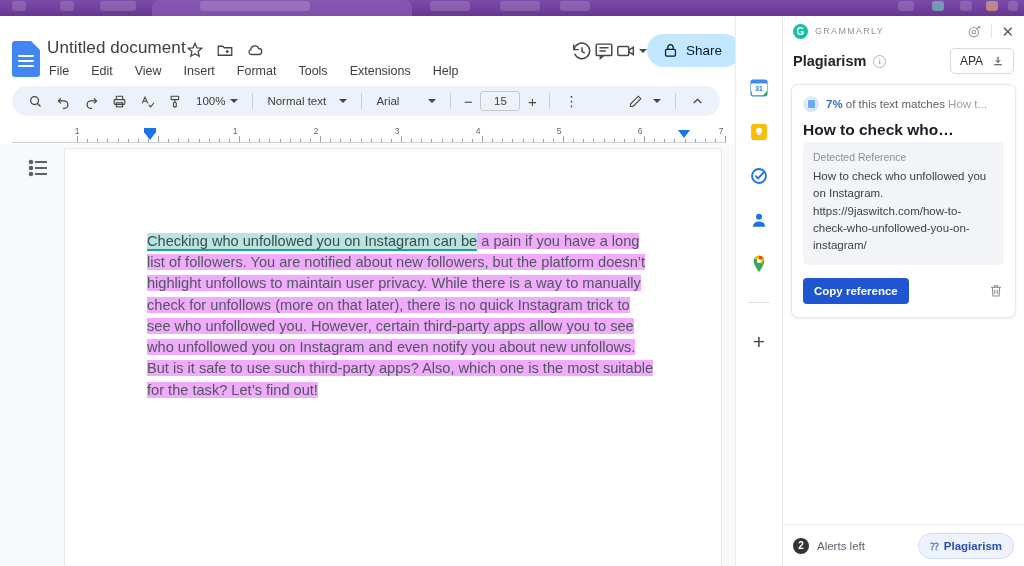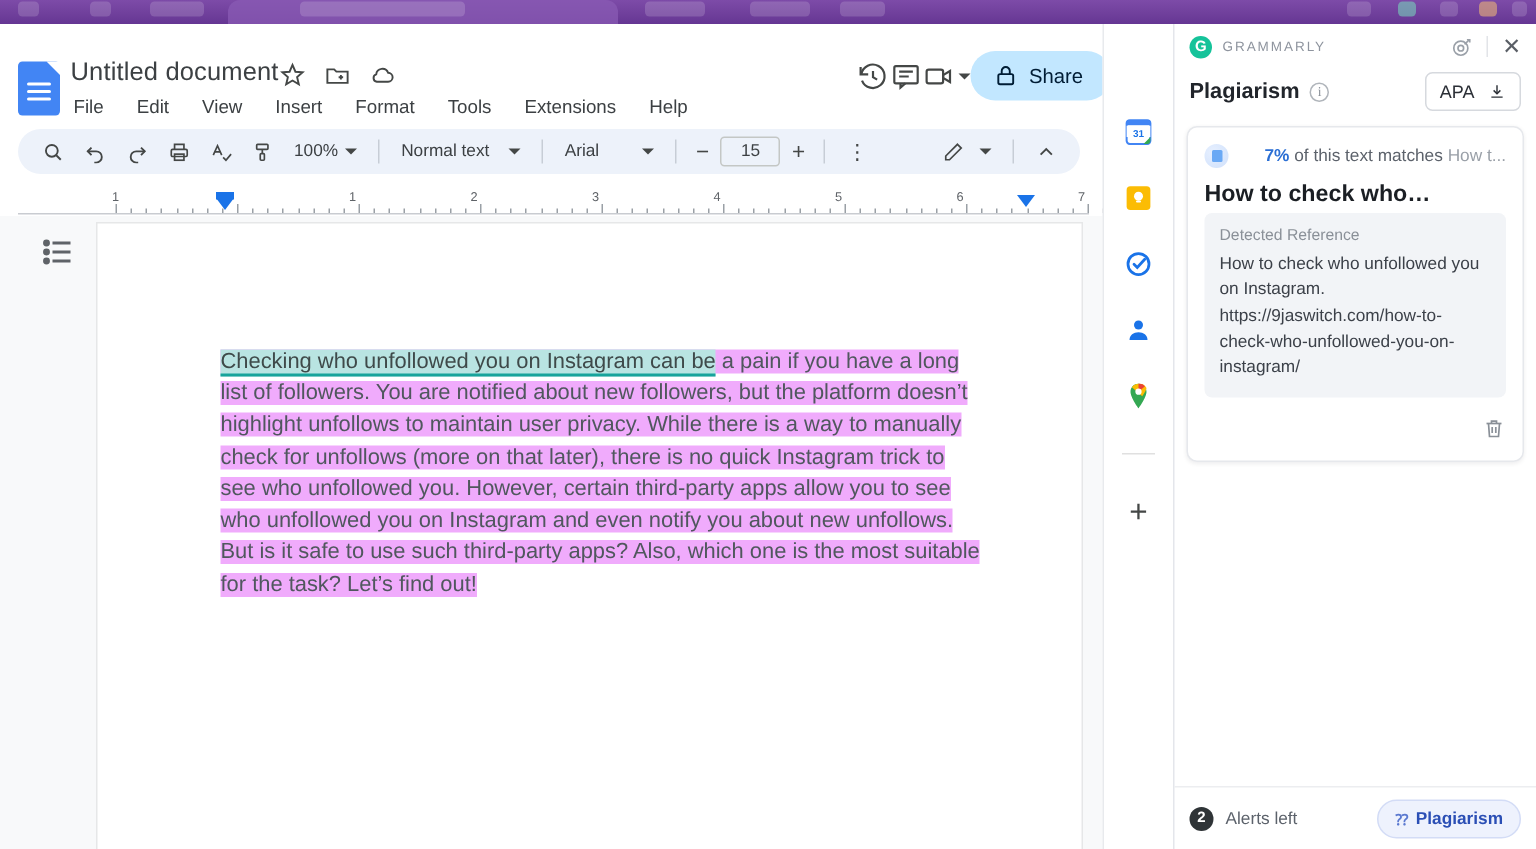--- a/index.html
+++ b/index.html
@@ -194,21 +194,21 @@
     margin-left: auto; display: flex; align-items: center; gap: 9px;
     border: 1px solid #d6d9de; border-radius: 5px; padding: 5px 9px;
     font-size: 12px; color: #2b2f36; cursor: pointer; background: #fff;
   }
   .gp-apa svg { width: 12px; height: 12px; }
 
   .gp-card {
     margin: 0 8px; background: #fff; border: 1px solid #e6e8ec; border-radius: 7px;
     padding: 11px 11px 13px; box-shadow: 0 1px 3px rgba(17,20,24,.07);
   }
-  .match-row { display: flex; align-items: center; gap: 24px; margin-bottom: 9px; }
+  .match-row { display: flex; align-items: center; gap: 7px; margin-bottom: 9px; }
   .match-badge {
     width: 16px; height: 16px; border-radius: 50%;
     background: radial-gradient(circle at 35% 35%, #e7f0ff, #cfe0fb);
     display: flex; align-items: center; justify-content: center; flex: 0 0 auto;
   }
   .match-badge i { width: 7px; height: 8px; background: #6aa9f5; display: block; border-radius: 1px; }
   .match-text {
     font-size: 11.5px; color: #5c626b; white-space: nowrap; overflow: hidden;
   }
   .match-text b { color: #2b6fd4; font-weight: bold; }
@@ -618,20 +618,21 @@
         <span class="match-text"><b>7%</b><span> of this text matches </span><span class="src">How t...</span></span>
       </div>
       <div class="card-title">How to check who…</div>
 
       <div class="ref-box">
         <div class="ref-label">Detected Reference</div>
         <div class="ref-text">How to check who unfollowed you on Instagram. https://9jaswitch.com/how-to-check-who-unfollowed-you-on-instagram/</div>
       </div>
 
       <div class="card-actions">
+        <button class="copy-btn">Copy reference</button>
         <span class="trash-btn">
           <svg viewBox="0 0 24 24" fill="none" stroke="currentColor" stroke-width="1.7">
               <path d="M4.5 6.5h15"></path>
               <path d="M9.5 6.5V4.2h5v2.3"></path>
               <path d="M6.5 6.5l1 13h9l1-13"></path>
               <path d="M10.2 10v6M13.8 10v6"></path>
             </svg>
         </span>
       </div>
     </div>

